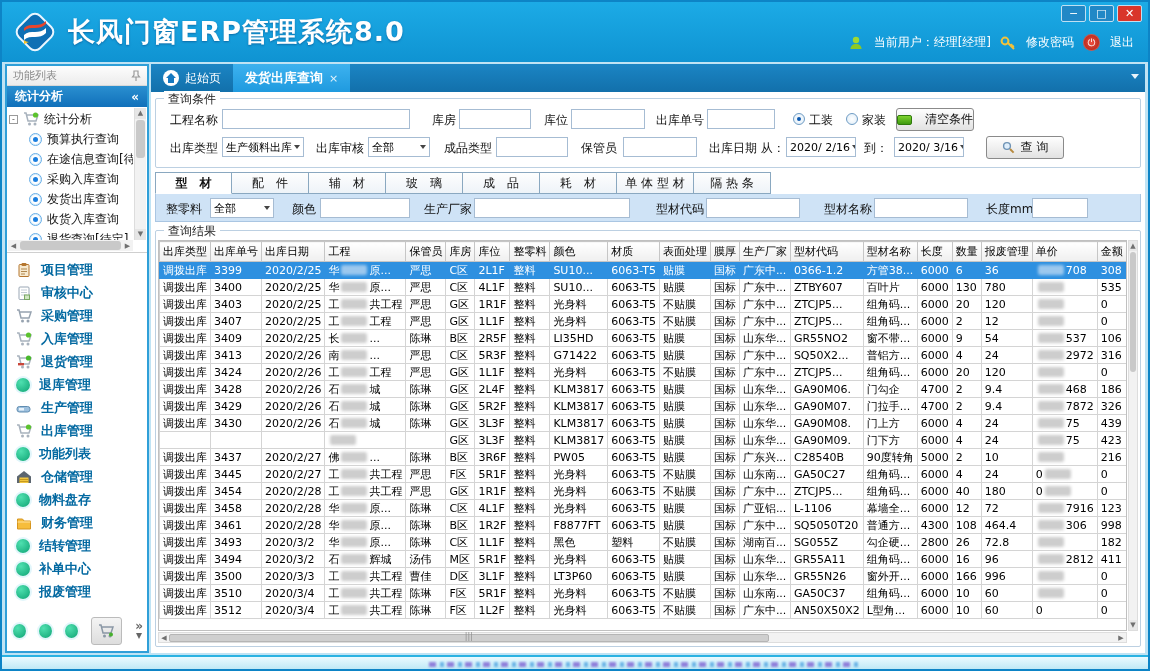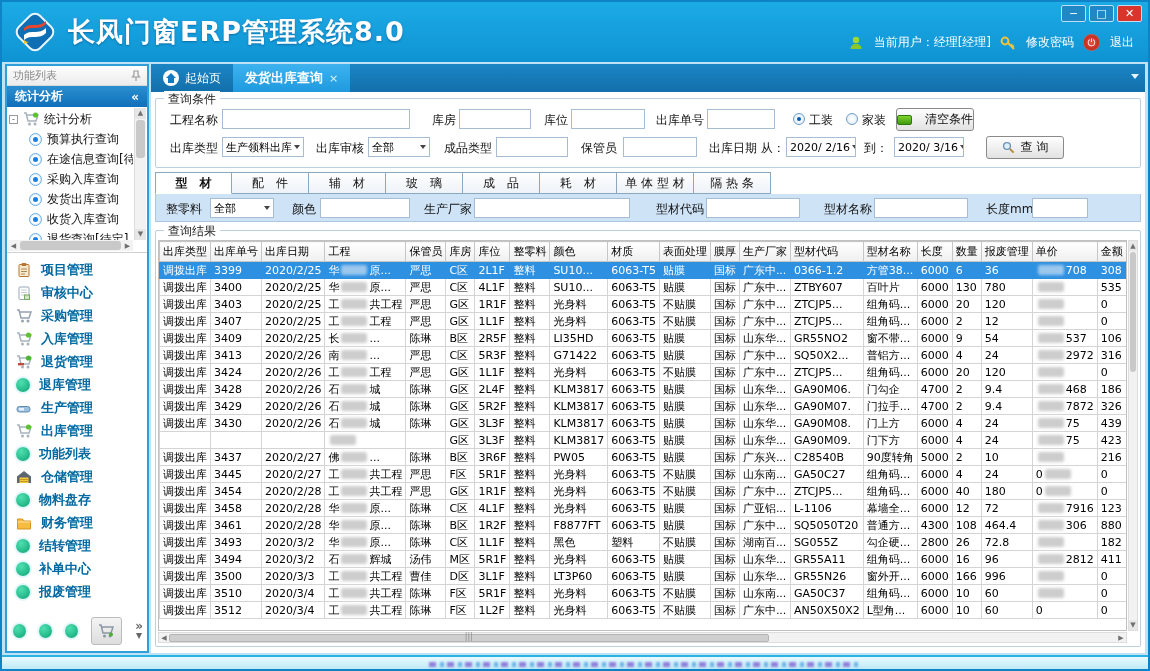--- a/index.html
+++ b/index.html
@@ -807,21 +807,21 @@
                 <td>6063-T5</td>
                 <td>贴膜</td>
                 <td>国标</td>
                 <td>广东中...</td>
                 <td>SQ5050T20</td>
                 <td>普通方...</td>
                 <td>4300</td>
                 <td>108</td>
                 <td>464.4</td>
                 <td><span class="blur"></span>306</td>
-                <td>880</td>
+                <td>998</td>
               </tr>
               <tr>
                 <td>调拨出库</td>
                 <td>3493</td>
                 <td>2020/3/2</td>
                 <td>华<span class="blur"></span>原...</td>
                 <td>陈琳</td>
                 <td>C区</td>
                 <td>1L1F</td>
                 <td>整料</td>

